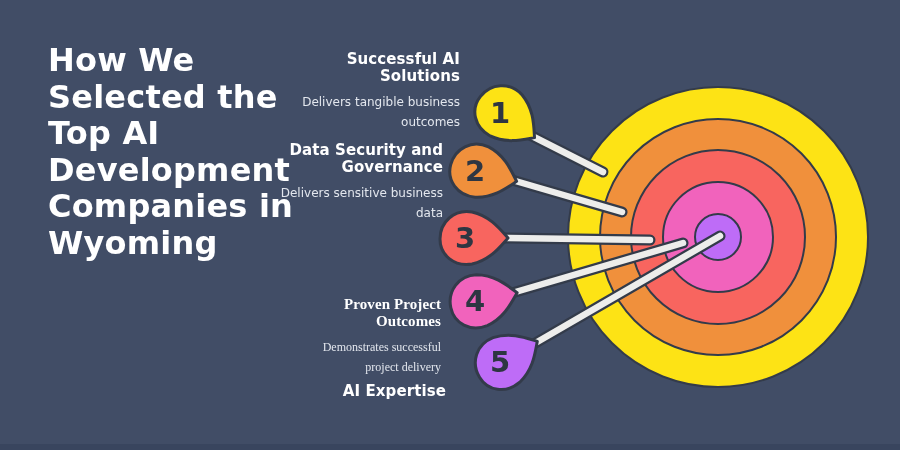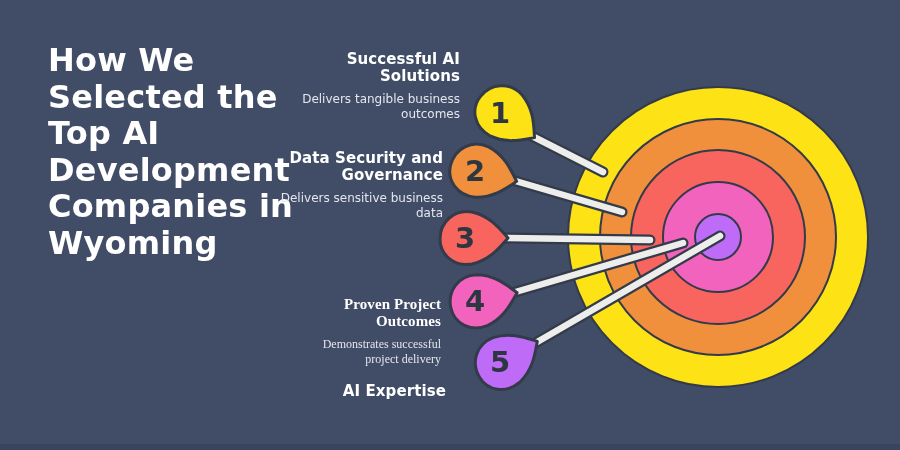--- a/index.html
+++ b/index.html
@@ -12,26 +12,26 @@
     position:absolute;left:44px;top:38px;margin:4px;width:300px;
     color:#ffffff;font-size:32px;line-height:36.5px;font-weight:bold;
     white-space:pre-line;letter-spacing:.2px;
   }
   .crit{position:absolute;text-align:right;width:190px;}
   .crit-title{
     color:#ffffff;font-size:15px;line-height:16.5px;font-weight:bold;
     white-space:pre-line;letter-spacing:.1px;
   }
   .crit-desc{
-    color:#e3e7ee;font-size:12px;line-height:15px;margin-top:8px;
+    color:#e3e7ee;font-size:12px;line-height:20px;margin-top:8px;
     white-space:pre-line;
   }
   
   .crit.g0{top:51px;right:440px;}
-  .crit.g1{top:142px;right:457px;margin-top:8px;}
+  .crit.g1{top:142px;right:457px;}
   .crit.g2{top:228px;right:471px;}
   .crit.g3{top:296px;right:459px;font-family:Liberation Serif, serif;}
   .crit.g4{top:383px;right:454px;}
   svg.diagram{position:absolute;left:0;top:0;}
   .footer-strip{position:absolute;left:0;bottom:0;width:100%;height:6px;background:#39455e;}
   .num{
     font-family:"DejaVu Sans","Liberation Sans",sans-serif;
     font-weight:bold;font-size:29px;
   }
 </style>

